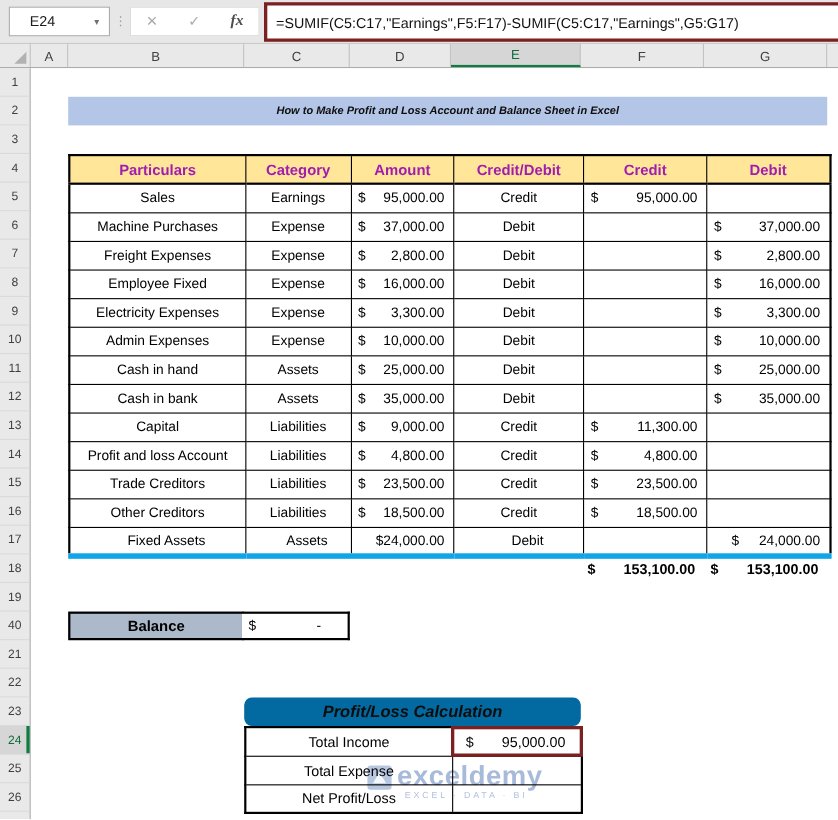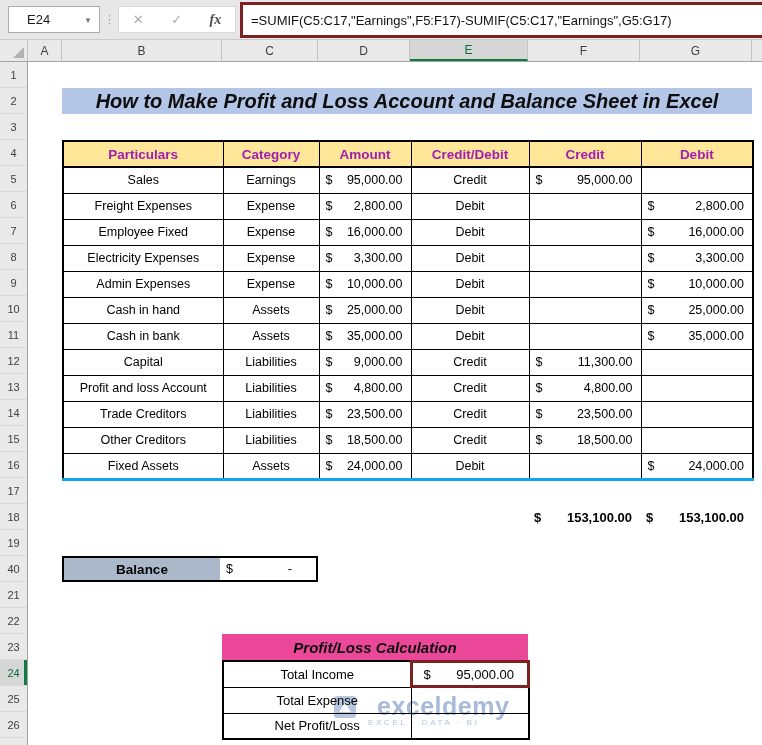--- a/index.html
+++ b/index.html
@@ -40,64 +40,64 @@
                  border-right:1px solid #A5A5A5; box-sizing:border-box; }
   .row-h { height:26px; box-sizing:border-box; border-bottom:1px solid #DADADA; display:flex;
            align-items:center; justify-content:center; font-size:11px; color:#3F3F3F; }
   .row-h.selected { background:#D6D6D6; color:#0E6B3C; box-shadow:inset -3px 0 0 #107C41; }
 
   
   .canvas { position:absolute; left:28px; top:62px; width:734px; height:683px; background:#fff; }
 
   .title-band { position:absolute; left:34px; top:26px; width:690px; height:26px; background:#B4C6E7;
                 display:flex; align-items:center; justify-content:center; font-weight:bold;
-                font-style:italic; font-size:20px; color:#0d0d0d; }
+                font-style:italic; font-size:10px; color:#0d0d0d; }
 
   .main-table { position:absolute; left:34px; top:78px; border-collapse:collapse;
                 table-layout:fixed; border:2px solid #000; }
   .main-table th { background:#FFE699; border:1px solid #000; border-bottom:2px solid #000;
                    height:24px; font-size:13.5px; font-weight:bold; color:#a21caf; padding:0; }
   .main-table td { border:1px solid #000; height:26px; box-sizing:border-box; padding:0;
                    font-size:12.5px; color:#000; text-align:center; vertical-align:middle; }
-  .main-table tbody tr:last-child td { border-bottom:3px solid #0ea5e9; }
+  .main-table tbody tr:last-child td { border-bottom:5px solid #0ea5e9;padding-left:16px; }
   .money { display:flex; justify-content:space-between; align-items:center; height:100%;
            padding:0 8px 0 6px; box-sizing:border-box; }
 
   .totals-cell { position:absolute; width:112px; height:26px; display:flex;
                  justify-content:space-between; align-items:center; padding:0 8px 0 6px;
                  box-sizing:border-box; font-size:13px; font-weight:bold; color:#000; }
 
   .balance-label { position:absolute; left:34px; top:494px; width:160px; height:26px;
                    background:#ACB9CA; border:2px solid #000; box-sizing:border-box; display:flex;
                    align-items:center; justify-content:center; font-weight:bold; font-size:13.5px; }
   .balance-value { position:absolute; left:192px; top:494px; width:98px; height:26px;
                    border:2px solid #000; border-left:none; box-sizing:border-box; display:flex;
                    align-items:center; justify-content:space-between; font-size:12.5px;
                    padding:0 24px 0 6px; background:#fff; }
 
   .pl-header { position:absolute; left:194px; top:572px; width:306px; height:26px;
-               background:#ec4899; display:flex; align-items:center; justify-content:center;
-               font-weight:bold; font-style:italic; font-size:15px; color:#0d0d0d; }
+               background:#0369a1; display:flex; align-items:center; justify-content:center;
+               font-weight:bold; font-style:italic; font-size:15px; color:#0d0d0d;border-radius:7px; }
   .pl-table { position:absolute; left:194px; top:598px; border-collapse:collapse;
               table-layout:fixed; border:2px solid #000; }
   .pl-table td { border:1px solid #000; height:26px; box-sizing:border-box; padding:4px;
                  font-size:13px; color:#000; vertical-align:middle; }
   .pl-table td.pl-label { text-align:center; }
   .pl-table td.pl-label.bold { font-weight:normal; }
   .pl-table td.pl-value.active { outline:3px solid #7B2121; outline-offset:-2px; }
   .pl-table .money { padding:0 10px 0 8px; }
 
   .watermark { position:absolute; left:306px; top:630px; pointer-events:none; }
   .wm-row { display:flex; align-items:center; gap:5px; }
   .wm-logo { width:22px; height:22px; border-radius:3px; background:rgba(96,130,186,0.45);
              position:relative; }
   .wm-logo:after { content:""; position:absolute; left:5px; top:6px; width:0; height:0;
                    border-left:6px solid transparent; border-right:6px solid transparent;
                    border-bottom:10px solid rgba(255,255,255,0.85); }
-  .wm-text { font-size:25px; font-weight:bold; color:rgba(96,130,186,0.55); letter-spacing:0.5px;margin-left:16px; }
+  .wm-text { font-size:25px; font-weight:bold; color:rgba(96,130,186,0.55); letter-spacing:0.5px; }
   .wm-tag { font-size:8px; letter-spacing:2.6px; color:rgba(96,130,186,0.5); padding-left:34px;
             margin-top:-3px; }
 </style>
 </head>
 <body>
 
 <div class="app">
 
   <div class="chrome">
     <div class="name-box">
@@ -192,20 +192,38 @@
             <td>Credit</td>
             <td>
               <div class="money">
                 <span>$</span>
                 <span>95,000.00</span>
               </div>
             </td>
             <td></td>
           </tr>
           <tr>
+            <td>Machine Purchases</td>
+            <td>Expense</td>
+            <td>
+              <div class="money">
+                <span>$</span>
+                <span>37,000.00</span>
+              </div>
+            </td>
+            <td>Debit</td>
+            <td></td>
+            <td>
+              <div class="money">
+                <span>$</span>
+                <span>37,000.00</span>
+              </div>
+            </td>
+          </tr>
+          <tr>
             <td>Freight Expenses</td>
             <td>Expense</td>
             <td>
               <div class="money">
                 <span>$</span>
                 <span>2,800.00</span>
               </div>
             </td>
             <td>Debit</td>
             <td></td>

